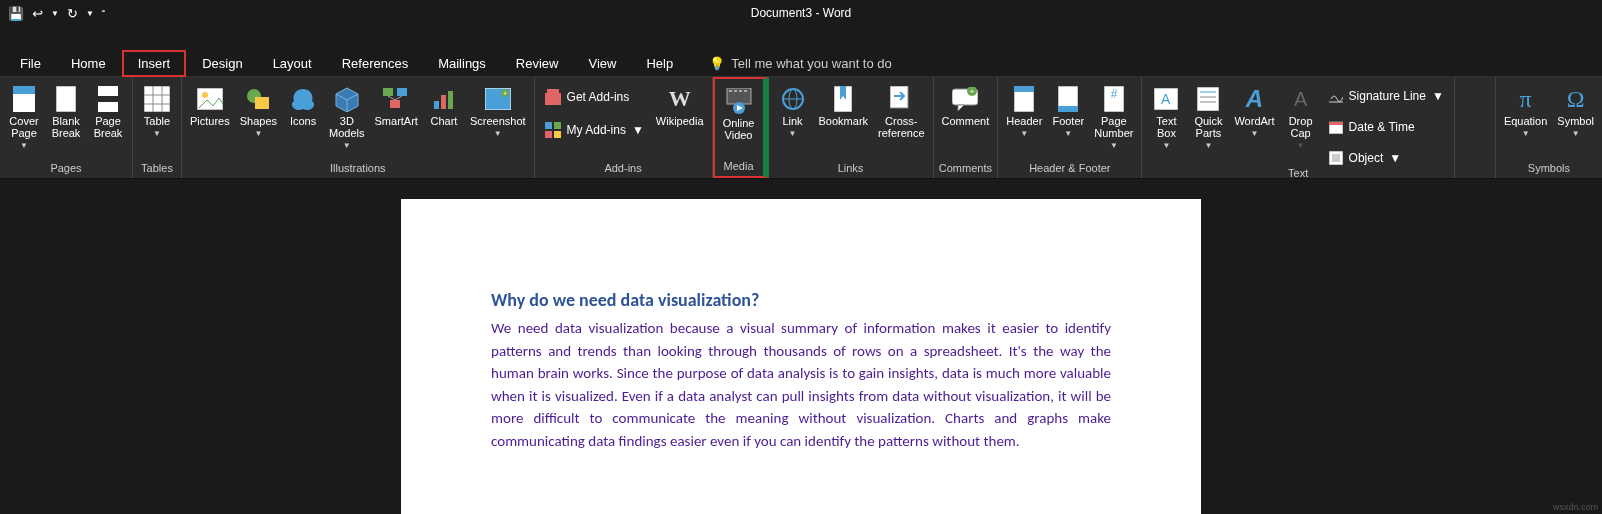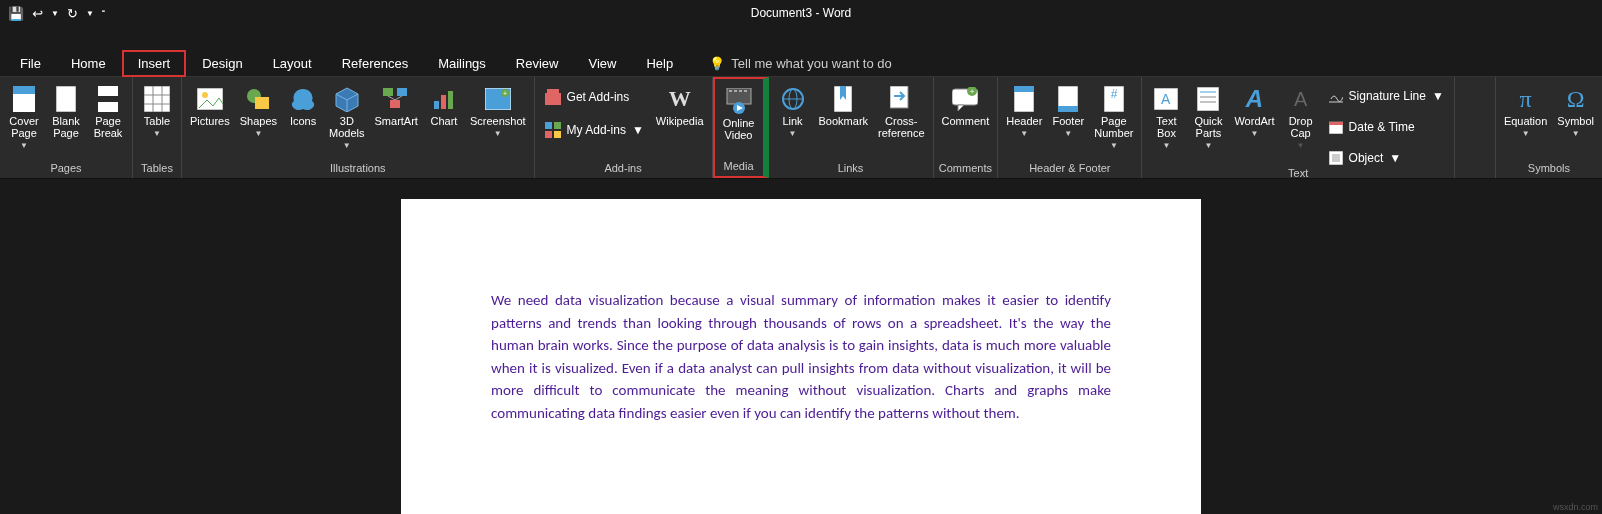--- a/index.html
+++ b/index.html
@@ -79,21 +79,21 @@
 Page</div>
         <span class="caret">▼</span>
       </div>
       <div class="btn">
         <div class="icon-box">
             <svg width="20" height="26">
               <rect x="0" y="0" width="20" height="26" fill="#fff" stroke="#888"></rect>
             </svg>
           </div>
         <div class="lbl">Blank
-Page</div>
+Break</div>
       </div>
       <div class="btn">
         <div class="icon-box">
             <svg width="20" height="26">
               <rect x="0" y="0" width="20" height="10" fill="#fff"></rect>
               <rect x="0" y="16" width="20" height="10" fill="#fff"></rect>
             </svg>
           </div>
         <div class="lbl">Page
 Break</div>
@@ -442,17 +442,18 @@
         <div class="lbl">Symbol</div>
         <span class="caret">▼</span>
       </div>
     </div>
     <div class="group-label">Symbols</div>
   </div>
 </div>
 
 <div class="docarea">
   <div class="page">
+    <h2>Why do we need data visualization?</h2>
     <p>We need data visualization because a visual summary of information makes it easier to identify patterns and trends than looking through thousands of rows on a spreadsheet. It's the way the human brain works. Since the purpose of data analysis is to gain insights, data is much more valuable when it is visualized. Even if a data analyst can pull insights from data without visualization, it will be more difficult to communicate the meaning without visualization. Charts and graphs make communicating data findings easier even if you can identify the patterns without them.</p>
   </div>
 </div>
 
 <div class="watermark">wsxdn.com</div>
 
 </body></html>

